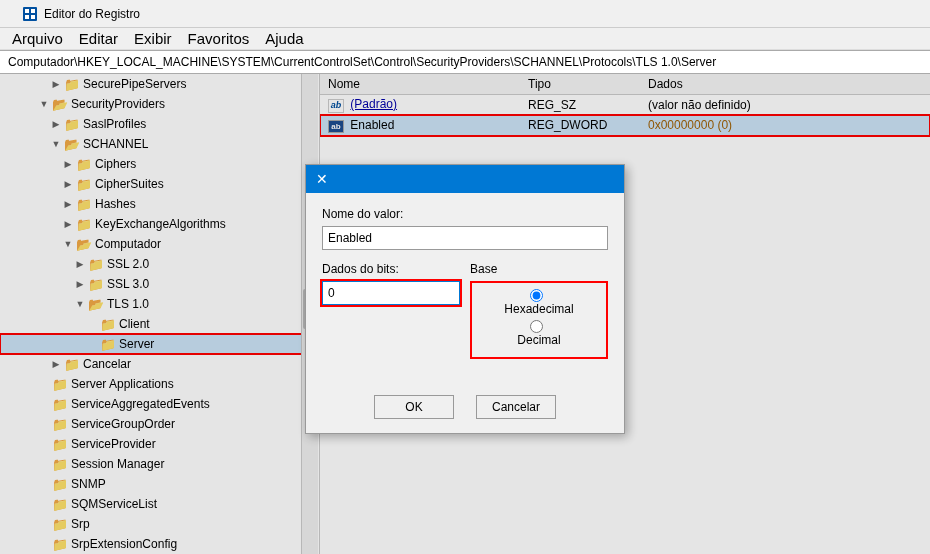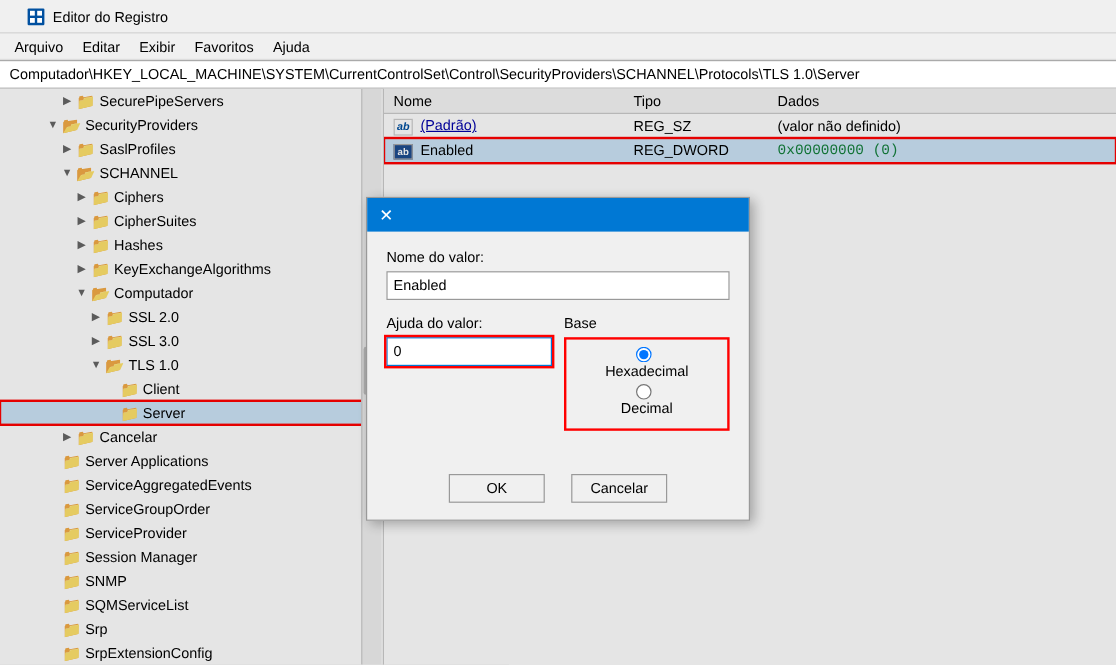--- a/index.html
+++ b/index.html
@@ -19,21 +19,21 @@
 
     
     .menu-bar {
       background: #f0f0f0;
       border-bottom: 1px solid #ddd;
       display: flex;
       align-items: center;
       padding: 2px 4px;
       height: 22px;
     }
-    .menu-item { padding: 2px 8px; font-size: 12px; cursor: pointer; }
+    .menu-item { padding: 2px 8px; font-size: 15px; cursor: pointer; }
 
     
     .address-bar {
       background: white;
       border: 1px solid #aaa;
       border-left: none;
       border-right: none;
       padding: 3px 8px;
       font-size: 12px;
       height: 24px;
@@ -249,21 +249,21 @@
     .dword-icon {
       display: inline-flex;
       align-items: center;
       justify-content: center;
       width: 16px;
       height: 14px;
       font-size: 10px;
       margin-right: 3px;
     }
 
-    .value-blue { color: #15803d; font-family: Liberation Mono, monospace; }
+    .value-blue { color: #a16207; }
   </style>
 </head>
 <body>
 
 <div class="title-bar">
   <div class="title-bar-icon">
     <svg width="16" height="16" viewBox="0 0 16 16">
       <rect x="1" y="1" width="14" height="14" fill="#0050a0" rx="1"></rect>
       <rect x="3" y="3" width="4" height="4" fill="white"></rect>
       <rect x="9" y="3" width="4" height="4" fill="white"></rect>
@@ -459,21 +459,21 @@
       <span class="dialog-close">✕</span>
     </div>
 
     <div class="dialog-body">
       <div class="dialog-label">Nome do valor:</div>
       <input class="dialog-input" type="text" value="Enabled" readonly="" style="">
 
       <div class="dialog-row">
 
         <div class="dialog-section">
-          <div class="dialog-section-label">Ajuda do valor:</div>
+          <div class="dialog-section-label">Dados do bits:</div>
           <input class="dialog-value-input" type="text" value="0" style="">
         </div>
 
         <div class="dialog-section">
           <div class="dialog-section-label">Base</div>
           <div class="dialog-base-box">
             <div class="radio-row">
               <input type="radio" name="base" id="hex" checked="" style="">
               <label for="hex">Hexadecimal</label>
             </div>

